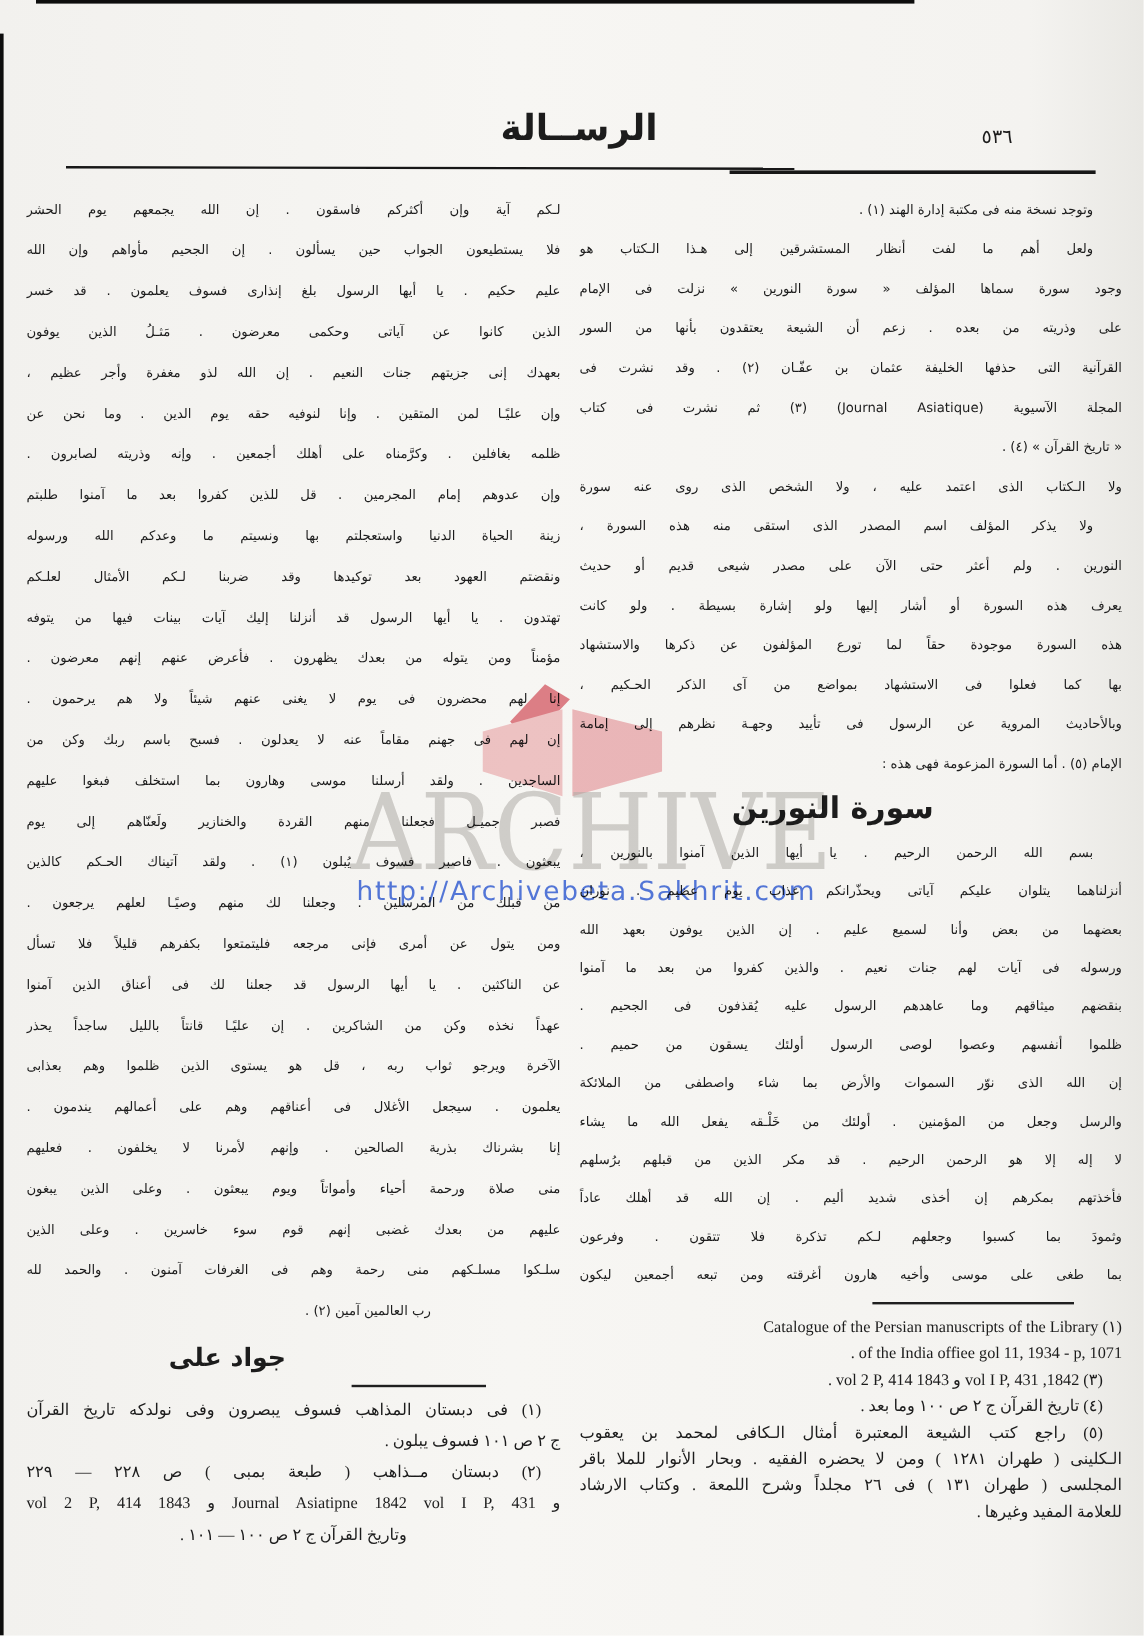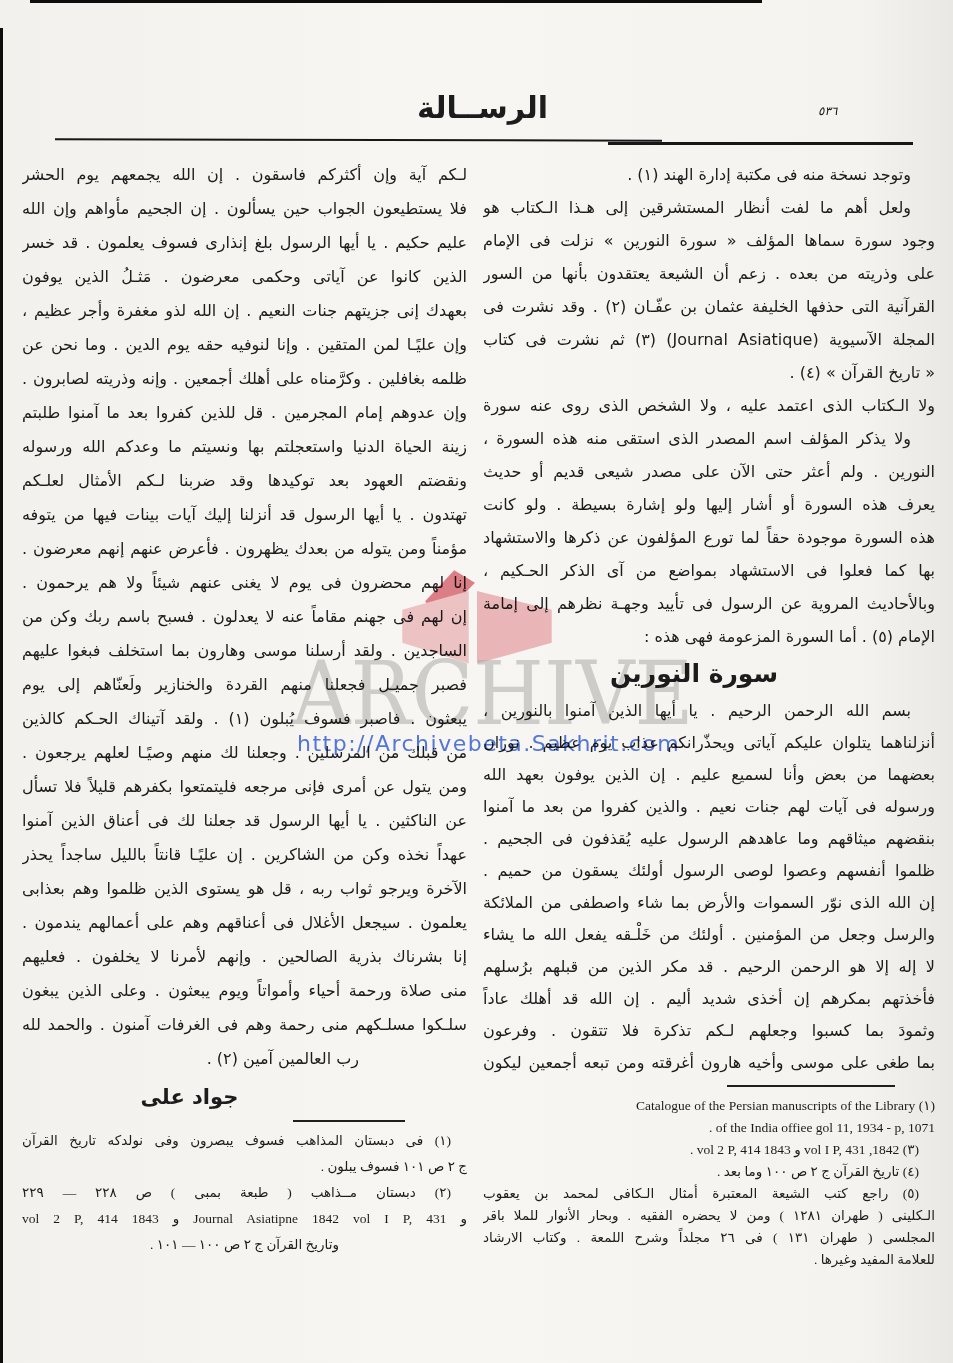--- a/index.html
+++ b/index.html
@@ -4,32 +4,32 @@
 <style>
   html,body { margin:0; padding:0; }
   body {
     width:953px; height:1363px; position:relative; overflow:hidden;
     background: linear-gradient(90deg,#f2f1ee 0%, #f7f6f3 45%, #f4f3f0 90%, #e9e8e4 100%);
     font-family:"DejaVu Sans", sans-serif; color:#1c1c1c;
   }
   .edge-left { position:absolute; left:0; top:28px; width:3px; height:1335px; background:#0d0d0d; }
   .edge-top  { position:absolute; left:30px; top:0; width:732px; height:3px; background:#0d0d0d; }
 
-  .page-num { position:absolute; top:104px; left:818px; font-size:12px; letter-spacing:1px;font-style:italic; }
+  .page-num { position:absolute; top:104px; left:818px; font-size:16px; letter-spacing:1px; }
   .journal-title { position:absolute; top:90px; left:417px; width:124px; text-align:left;
                    font-size:30px; font-weight:600; }
   .rule { position:absolute; background:#171717; }
   .rule1 { left:55px; top:139px; width:607px; height:2px; transform:rotate(0.12deg); }
   .rule2 { left:608px; top:142px; width:305px; height:3px; }
 
   .col { position:absolute; top:158px; direction:rtl; }
   .col-right { left:483px; width:452px; }
   .col-left  { left:22px;  width:445px; }
 
-  .tline { font-size:16px; height:33px; line-height:33px; overflow:hidden;
+  .tline { font-size:11px; height:33px; line-height:33px; overflow:hidden;
            text-align:justify; text-align-last:justify; }
   .col-left .tline { height:34px; line-height:34px; }
   .lines-after .tline { height:32px; line-height:32px; }
   .jr { text-align-last:right; }
   .ind { text-indent:24px; }
   .deep { padding-right:108px; }
 
   .surah-heading { height:38px; line-height:38px; margin:2px 30px 2px 0; text-align:center;
                    font-size:25px; font-weight:bold; }
   .signature { margin:4px 0 2px; text-align:center; transform:translateX(-55px);
@@ -133,20 +133,21 @@
       <div class="tline">فصبر جميـل فجعلنا منهم القردة والخنازير ولَعنّاهم إلى يوم</div>
       <div class="tline">يبعثون . فاصبر فسوف يُبلون (١) . ولقد آتيناك الحـكم كالذين</div>
       <div class="tline">من قبلك من المرسلين . وجعلنا لك منهم وصيًـا لعلهم يرجعون .</div>
       <div class="tline">ومن يتول عن أمرى فإنى مرجعه فليتمتعوا بكفرهم قليلاً فلا تسأل</div>
       <div class="tline">عن الناكثين . يا أيها الرسول قد جعلنا لك فى أعناق الذين آمنوا</div>
       <div class="tline">عهداً نخذه وكن من الشاكرين . إن عليًـا قانتاً بالليل ساجداً يحذر</div>
       <div class="tline">الآخرة ويرجو ثواب ربه ، قل هو يستوى الذين ظلموا وهم بعذابى</div>
       <div class="tline">يعلمون . سيجعل الأغلال فى أعناقهم وهم على أعمالهم يندمون .</div>
       <div class="tline">إنا بشرناك بذرية الصالحين . وإنهم لأمرنا لا يخلفون . فعليهم</div>
       <div class="tline">منى صلاة ورحمة أحياء وأمواتاً ويوم يبعثون . وعلى الذين يبغون</div>
+      <div class="tline">عليهم من بعدك غضبى إنهم قوم سوء خاسرين . وعلى الذين</div>
       <div class="tline">سلـكوا مسلـكهم منى رحمة وهم فى الغرفات آمنون . والحمد لله</div>
       <div class="tline jr deep">رب العالمين آمين (٢) .</div>
     </div>
   <div class="signature">جواد على</div>
   <div class="fn-sep fn-sep-left"></div>
   <div>
       <div class="fline fj fi">(١) فى دبستان المذاهب فسوف يبصرون وفى نولدكه تاريخ القرآن</div>
       <div class="fline">ج ٢ ص ١٠١ فسوف يبلون .</div>
       <div class="fline fj fi">(٢) دبستان مــذاهب ( طبعة بمبى ) ص ٢٢٨ — ٢٢٩</div>
       <div class="fline fj">و Journal Asiatipne 1842 vol I P, 431 و 1843 vol 2 P, 414</div>

